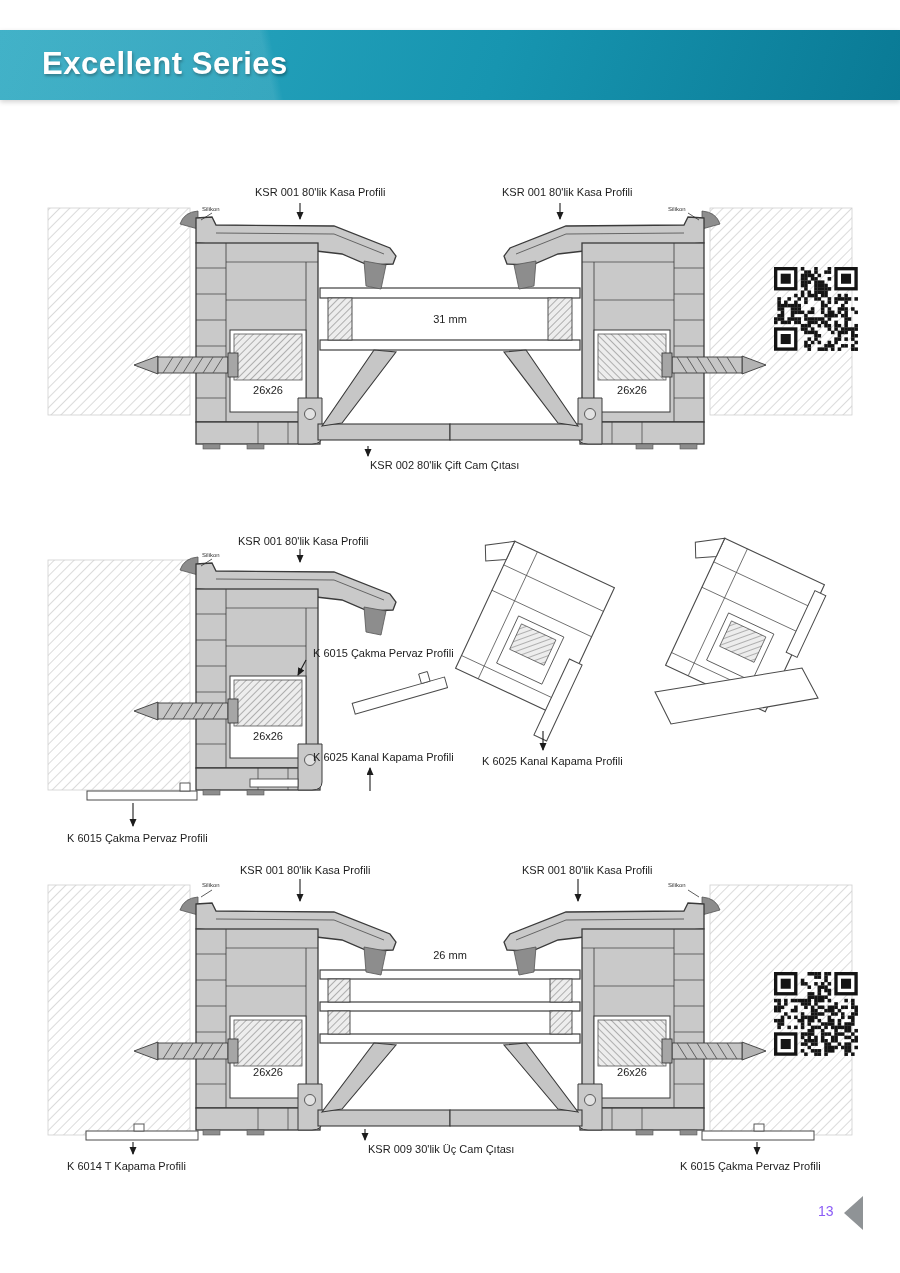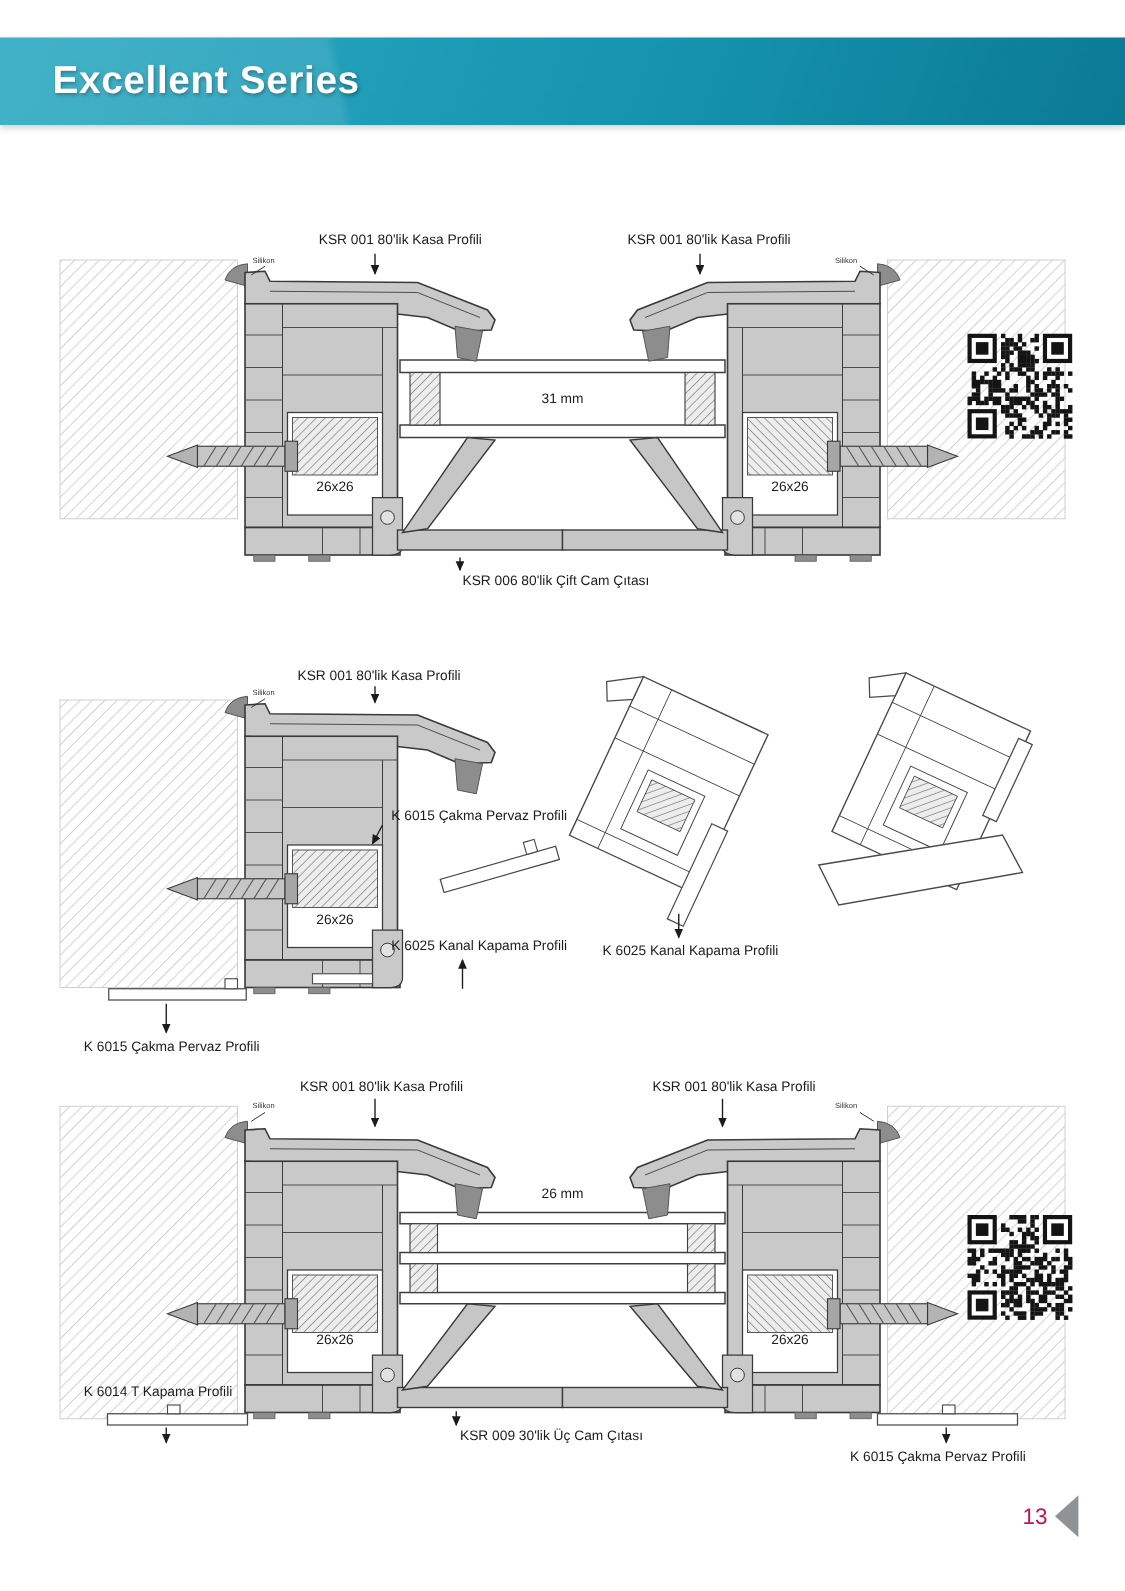--- a/index.html
+++ b/index.html
@@ -22,21 +22,21 @@
     font-size:31px; font-weight:bold; letter-spacing:0.5px; color:#ffffff;
     text-shadow:1px 2px 3px rgba(0,0,0,0.35);
     white-space:nowrap;
   }
   #drawing { position:absolute; left:0; top:0; }
   .lbl {
     position:absolute; font-size:11px; line-height:1.1; color:#1c1c1c; white-space:nowrap;
   }
   .lbl.center { transform:translateX(-50%); }
   .lbl.tiny { font-size:6px; color:#333; }
-  .page-number { position:absolute; left:818px; top:1203px; font-size:18px; color:#be185d; }
+  .page-number { position:absolute; left:818px; top:1203px; font-size:14px; color:#8b5cf6; }
   .corner-arrow {
     position:absolute; left:844px; top:1196px; width:19px; height:34px;
     background:#8f9396; clip-path:polygon(100% 0, 100% 100%, 0 50%);
   }
 </style>
 </head>
 <body>
 
 <svg id="drawing" width="900" height="1273" viewBox="0 0 900 1273" xmlns="http://www.w3.org/2000/svg">
   <defs>
@@ -649,36 +649,36 @@
 
 <div>
 
   <span class="lbl" style="left:255px;top:186px">KSR 001 80'lik Kasa Profili</span>
   <span class="lbl" style="left:502px;top:186px">KSR 001 80'lik Kasa Profili</span>
   <span class="lbl tiny" style="left:202px;top:206px">Silikon</span>
   <span class="lbl tiny" style="left:668px;top:206px">Silikon</span>
   <span class="lbl center" style="left:450px;top:313px">31 mm</span>
   <span class="lbl center" style="left:268px;top:384px">26x26</span>
   <span class="lbl center" style="left:632px;top:384px">26x26</span>
-  <span class="lbl" style="left:370px;top:459px">KSR 006 80'lik Çift Cam Çıtası</span>
+  <span class="lbl" style="left:370px;top:459px">KSR 002 80'lik Çift Cam Çıtası</span>
 
   <span class="lbl" style="left:238px;top:535px">KSR 001 80'lik Kasa Profili</span>
   <span class="lbl tiny" style="left:202px;top:552px">Silikon</span>
   <span class="lbl" style="left:313px;top:647px">K 6015 Çakma Pervaz Profili</span>
   <span class="lbl center" style="left:268px;top:730px">26x26</span>
   <span class="lbl" style="left:313px;top:751px">K 6025 Kanal Kapama Profili</span>
   <span class="lbl" style="left:482px;top:755px">K 6025 Kanal Kapama Profili</span>
   <span class="lbl" style="left:67px;top:832px">K 6015 Çakma Pervaz Profili</span>
 
   <span class="lbl" style="left:240px;top:864px">KSR 001 80'lik Kasa Profili</span>
   <span class="lbl" style="left:522px;top:864px">KSR 001 80'lik Kasa Profili</span>
   <span class="lbl tiny" style="left:202px;top:882px">Silikon</span>
   <span class="lbl tiny" style="left:668px;top:882px">Silikon</span>
   <span class="lbl center" style="left:450px;top:949px">26 mm</span>
   <span class="lbl center" style="left:268px;top:1066px">26x26</span>
   <span class="lbl center" style="left:632px;top:1066px">26x26</span>
   <span class="lbl" style="left:368px;top:1143px">KSR 009 30'lik Üç Cam Çıtası</span>
-  <span class="lbl" style="left:67px;top:1108px">K 6014 T Kapama Profili</span>
+  <span class="lbl" style="left:67px;top:1160px">K 6014 T Kapama Profili</span>
   <span class="lbl" style="left:680px;top:1160px">K 6015 Çakma Pervaz Profili</span>
 </div>
 
 <div class="page-number">13</div>
 <div class="corner-arrow"></div>
 
 </body></html>

